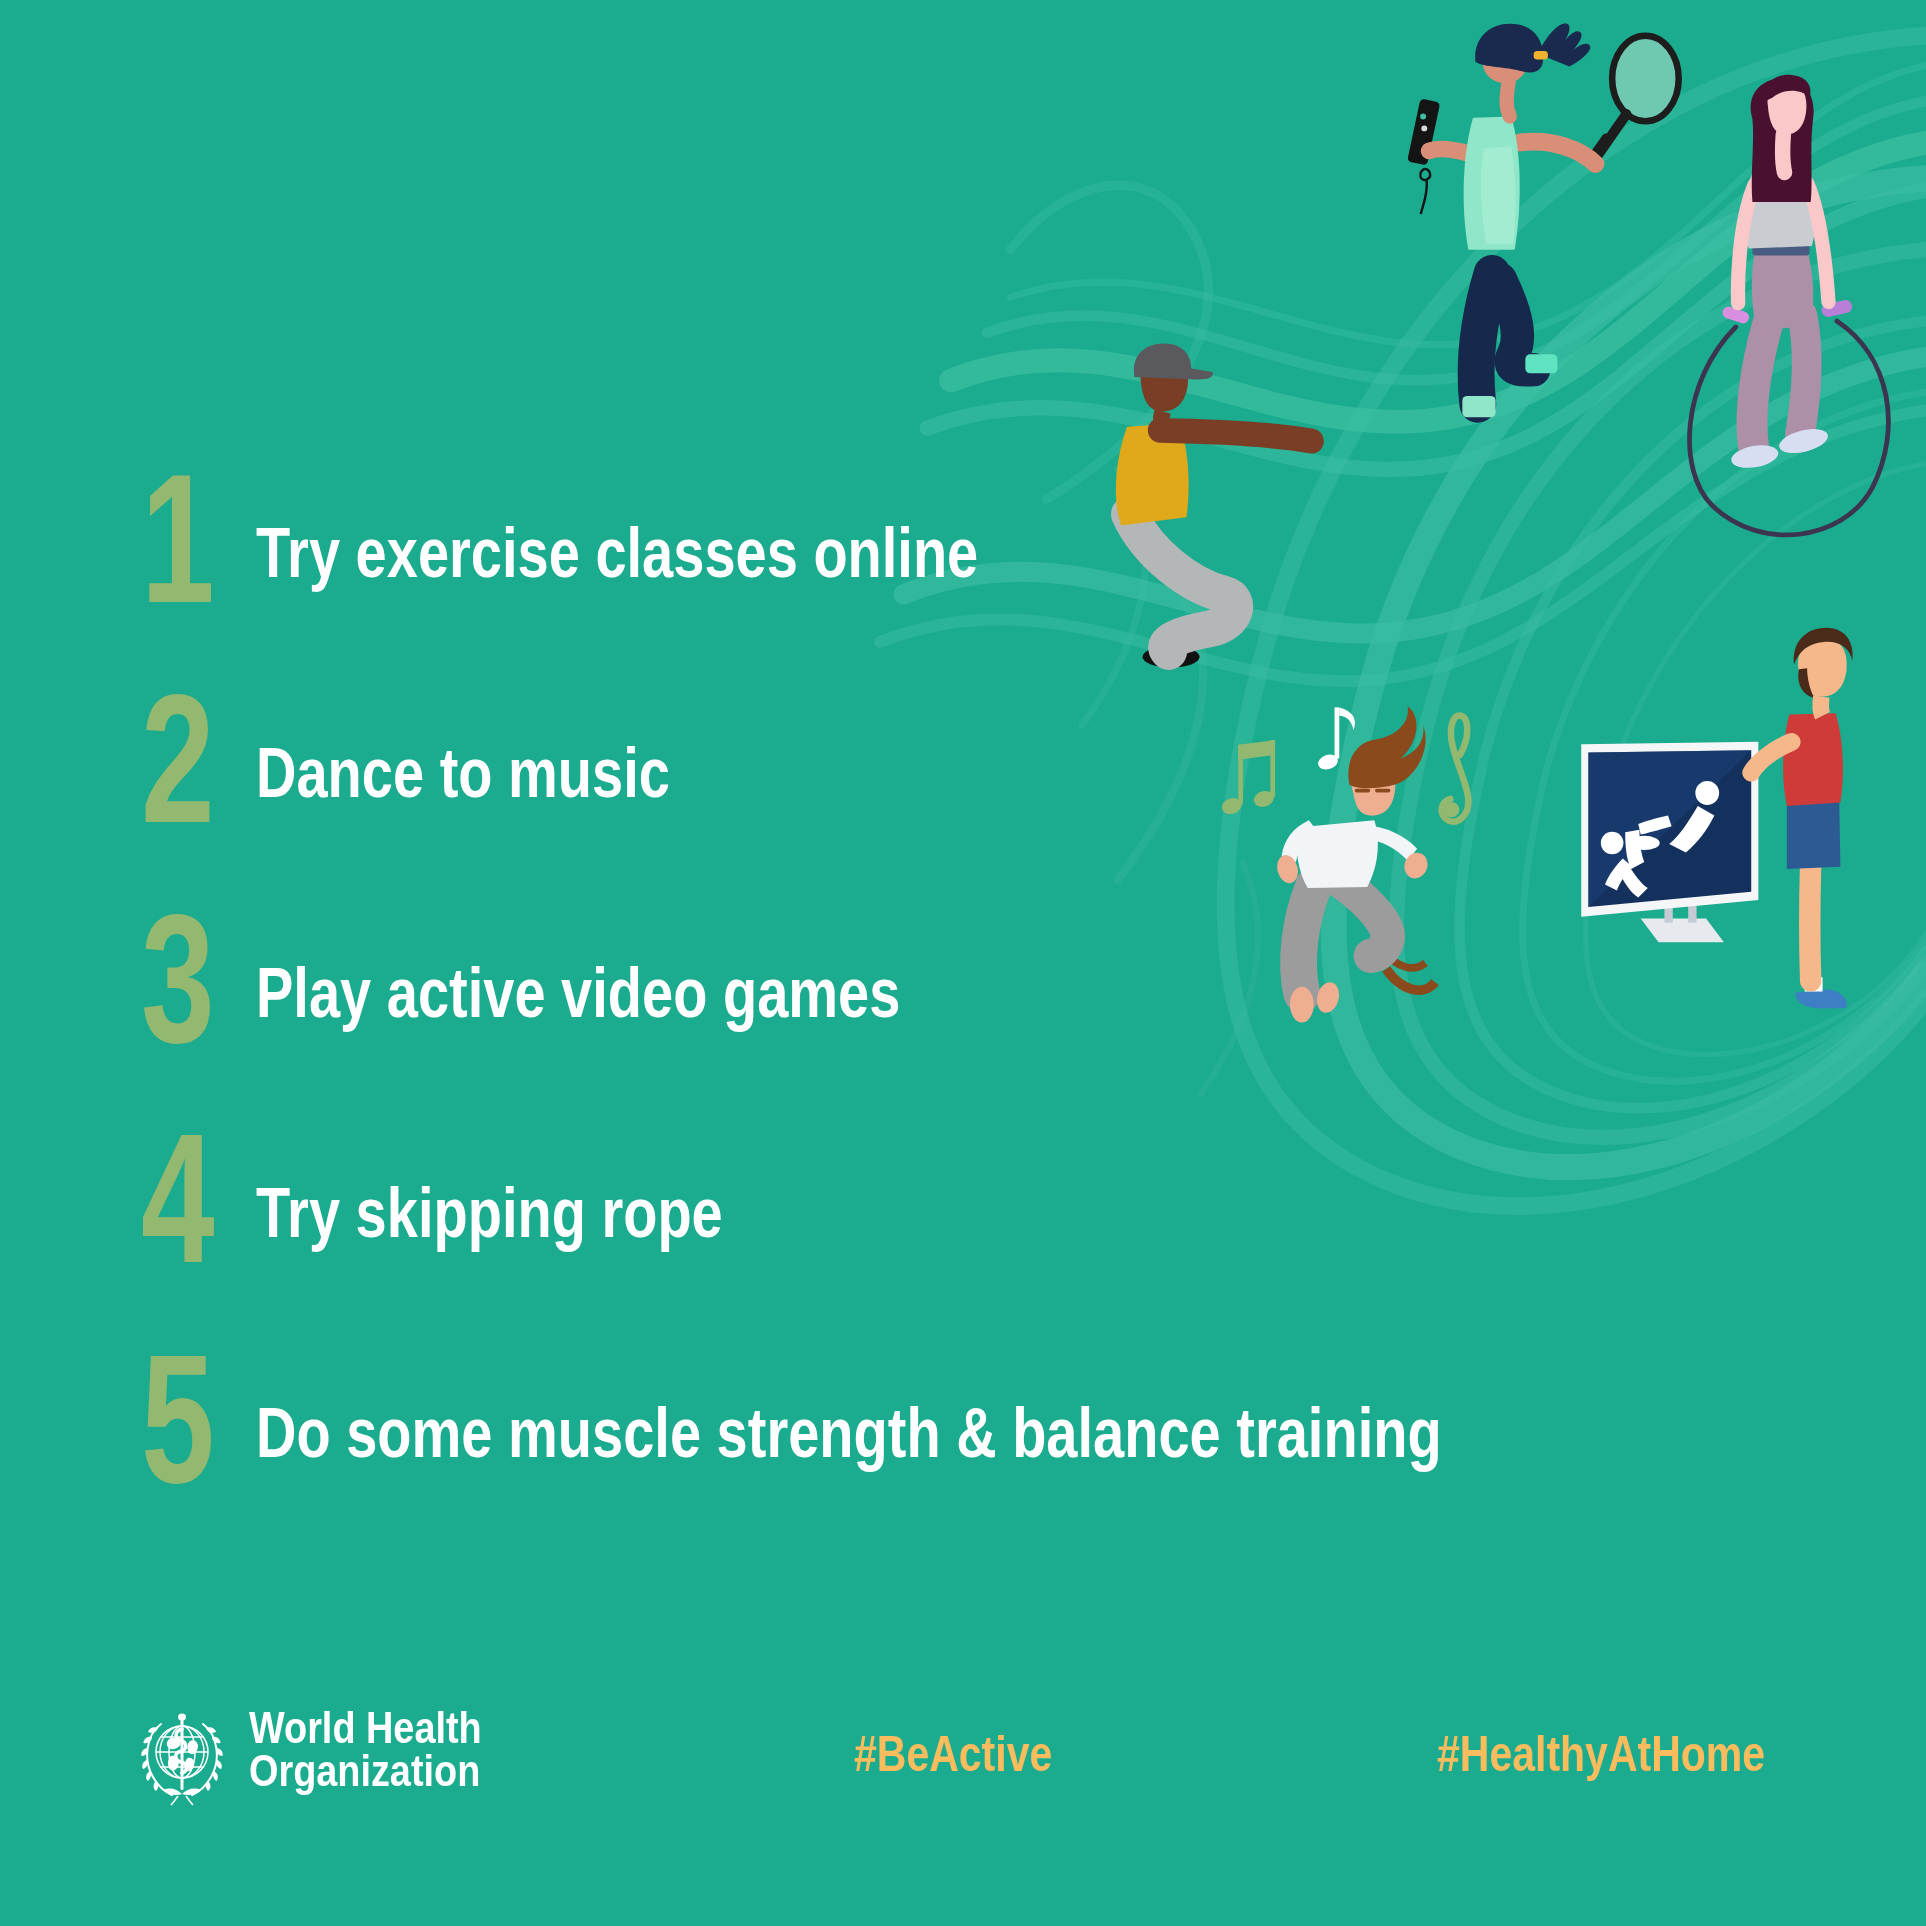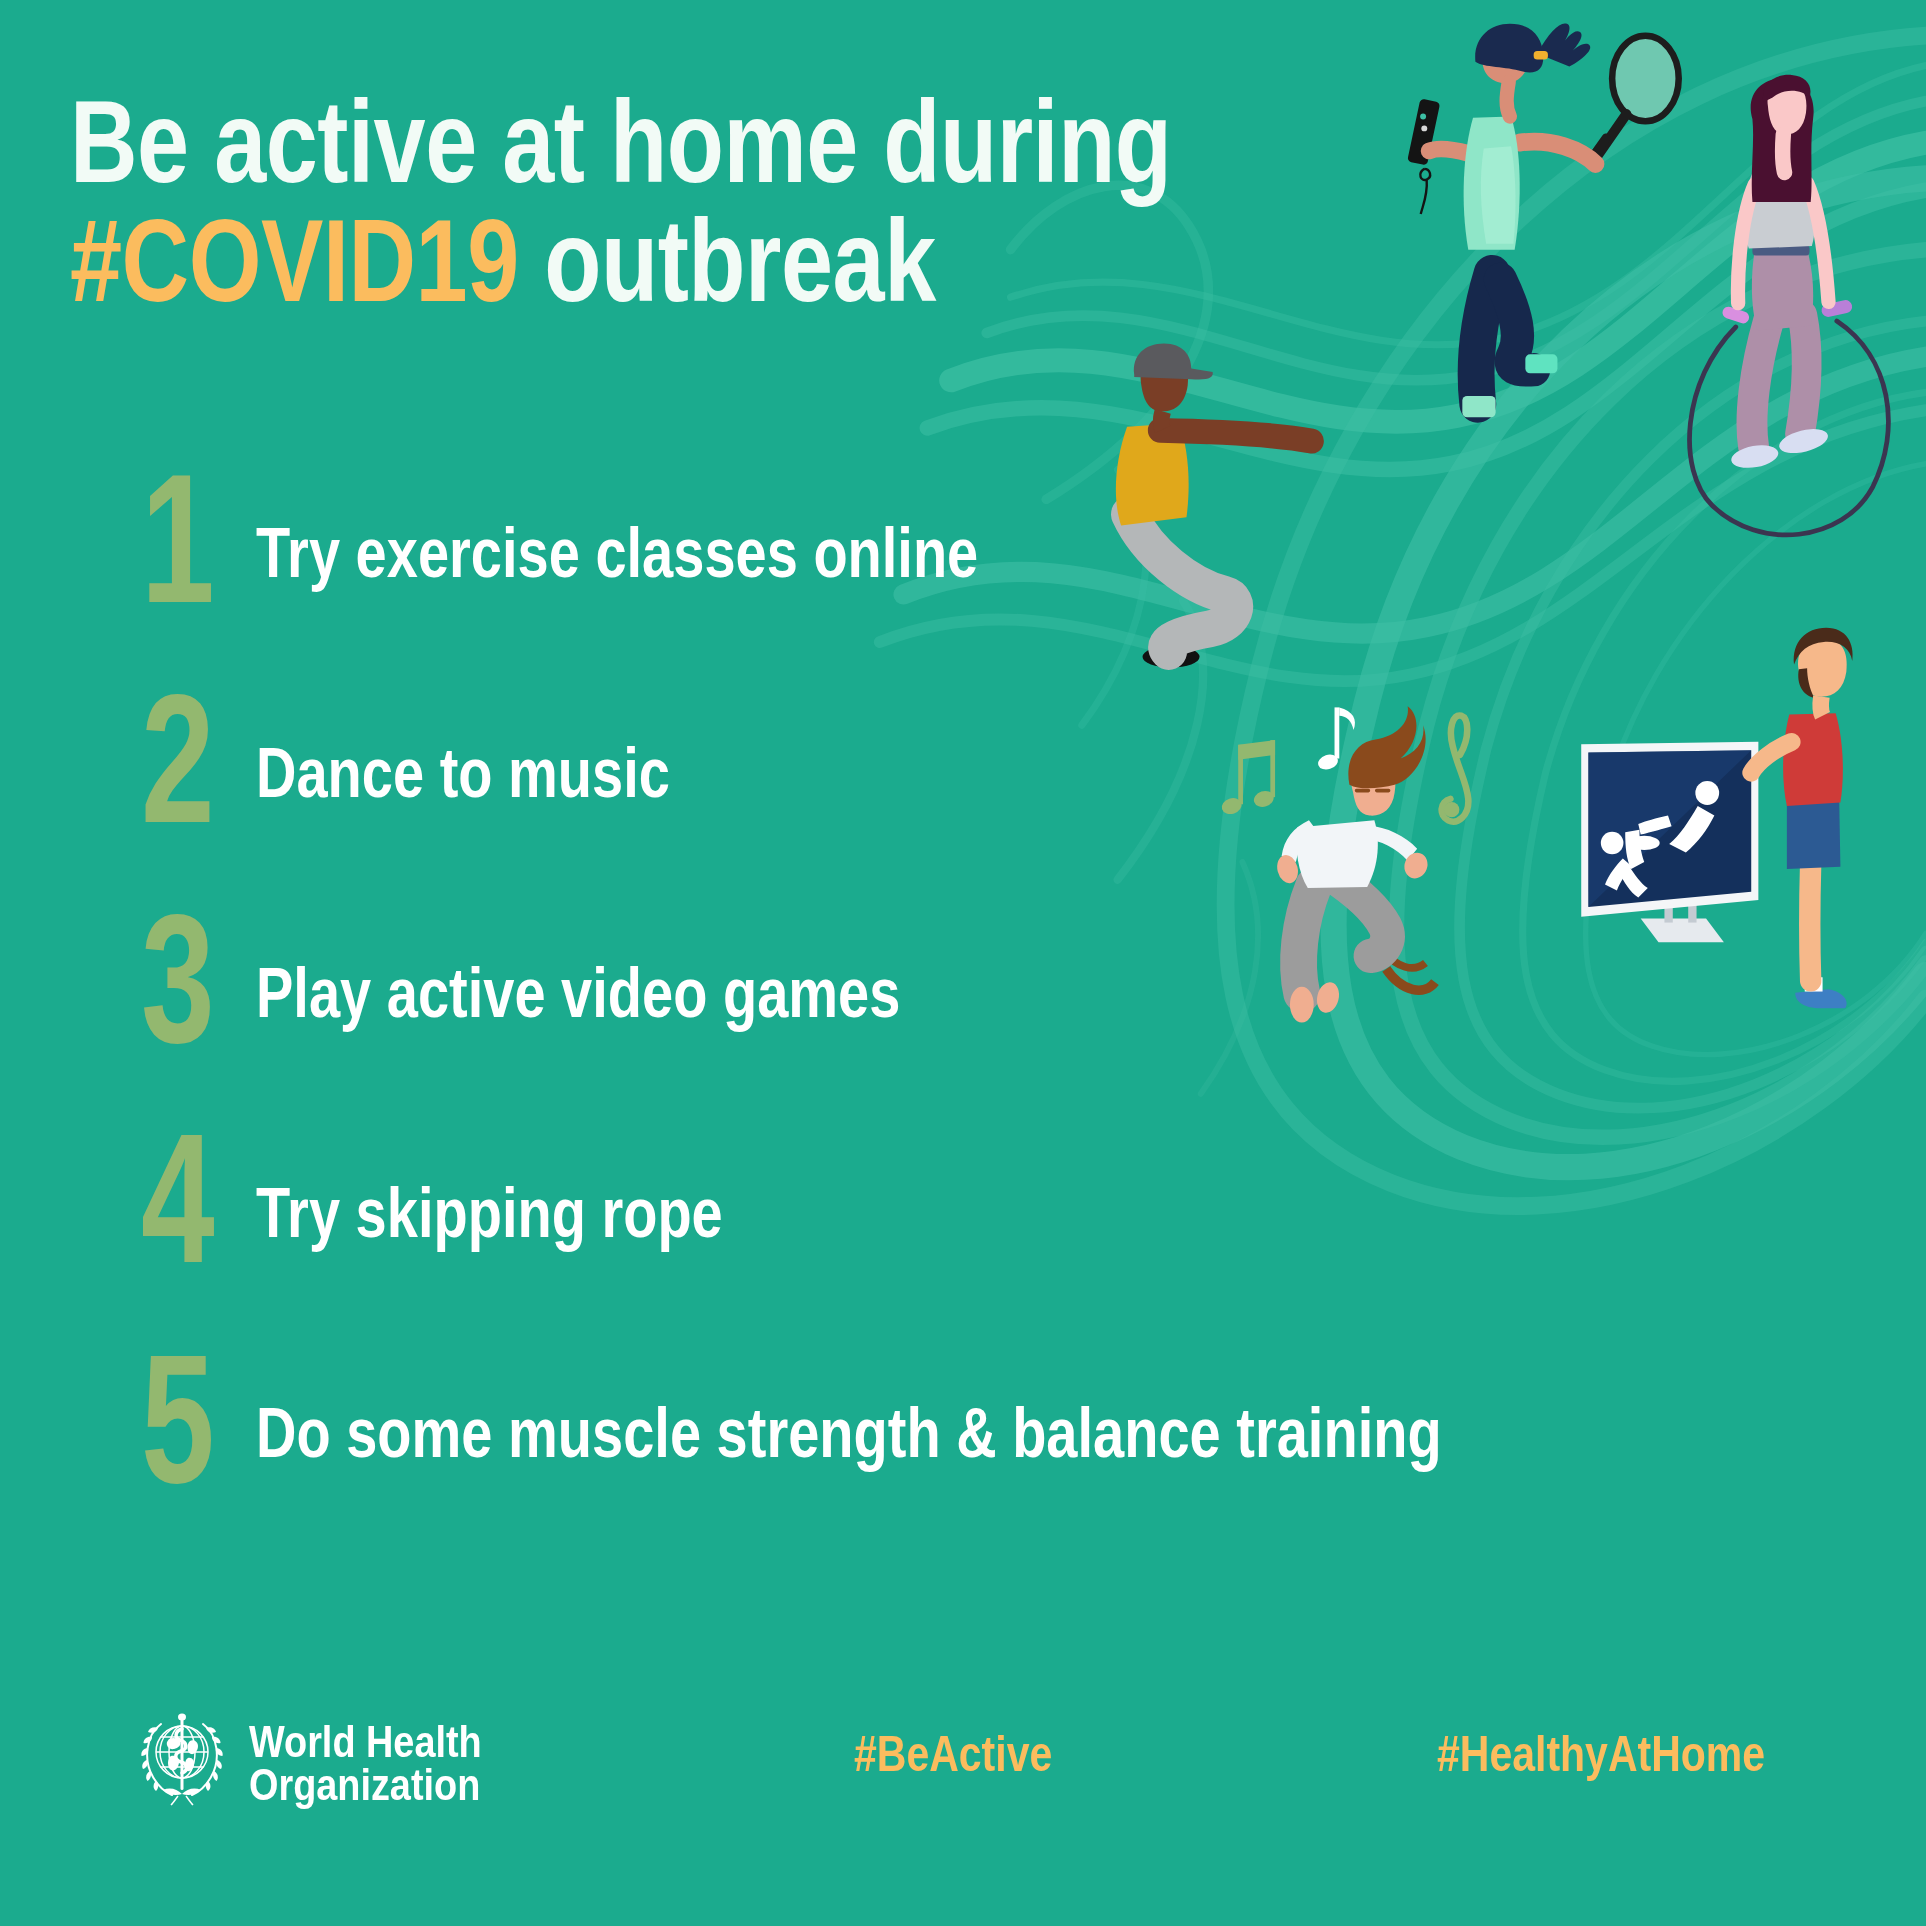--- a/index.html
+++ b/index.html
@@ -51,21 +51,21 @@
     font-size:70px;line-height:1;
     font-weight:700;
     color:#FFFFFF;
     transform:scaleX(.80);
     transform-origin:left center;
     white-space:nowrap;
   }
 
   
   #footer{position:absolute;left:0;bottom:0;width:1926px;height:256px;z-index:7;}
-  #who-logo{position:absolute;left:132px;top:36px;display:flex;align-items:flex-end;gap:16.6px;}
+  #who-logo{position:absolute;left:132px;top:36px;display:flex;align-items:flex-start;gap:16.6px;}
   #who-emblem{width:100px;height:100px;display:block;}
   #who-words{
     color:#FFFFFF;font-weight:700;font-size:44px;line-height:0.98;
     transform:scaleX(.86);transform-origin:left center;white-space:nowrap;
   }
   #who-words span{display:block;}
   .hashtag{
     position:absolute;top:59px;
     color:#FBBC5E;font-weight:700;font-size:50px;line-height:1;
     transform:scaleX(.82);transform-origin:left center;white-space:nowrap;
@@ -302,24 +302,20 @@
                C3102,1158 3086,1172 3064,1172 C3042,1172 3030,1156 3026,1128 Z" fill="#F6B88A"></path>
 
       <path d="M3018,1118 C3014,1080 3038,1056 3072,1056 C3106,1056 3120,1082 3116,1112
                C3112,1090 3094,1078 3068,1080 C3042,1082 3026,1096 3018,1118 Z" fill="#4A2B1A"></path>
 
       <path d="M3026,1126 C3022,1150 3032,1170 3052,1174 C3044,1158 3040,1140 3040,1124 Z" fill="#4A2B1A"></path>
       <path d="M3064,1172 C3062,1186 3062,1196 3066,1204" stroke="#F6B88A" stroke-width="28" fill="none"></path>
     </g>
   </svg>
 
-  <div id="headline">
-    <span class="hl-line">Be active at home during</span>
-    <span class="hl-line"><span class="hl-tag">#COVID19</span><span> outbreak</span></span>
-  </div>
 
   <div id="list">
 
     <div class="row">
       <div class="num">1</div>
       <div class="txt">Try exercise classes online</div>
     </div>
 
     <div class="row">
       <div class="num">2</div>

